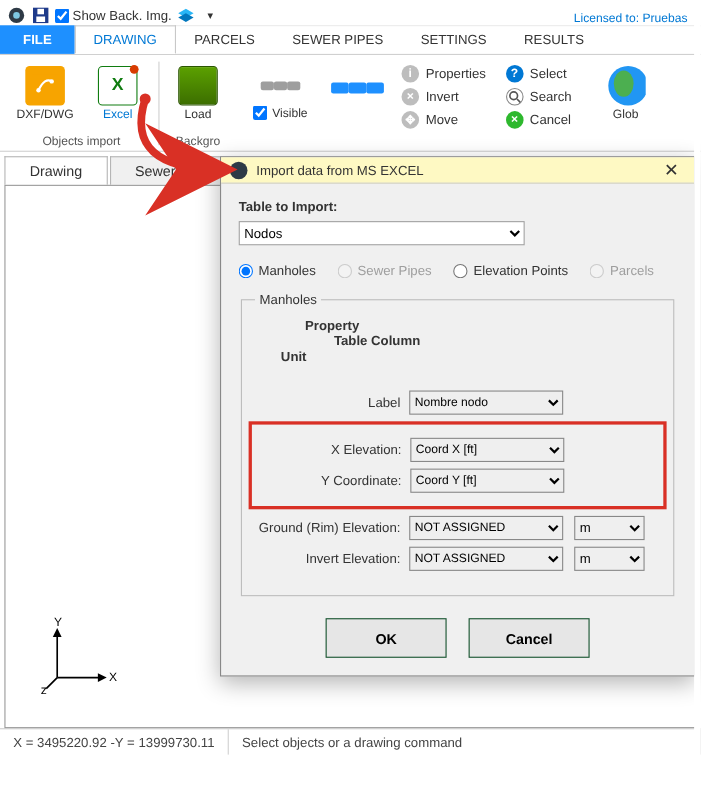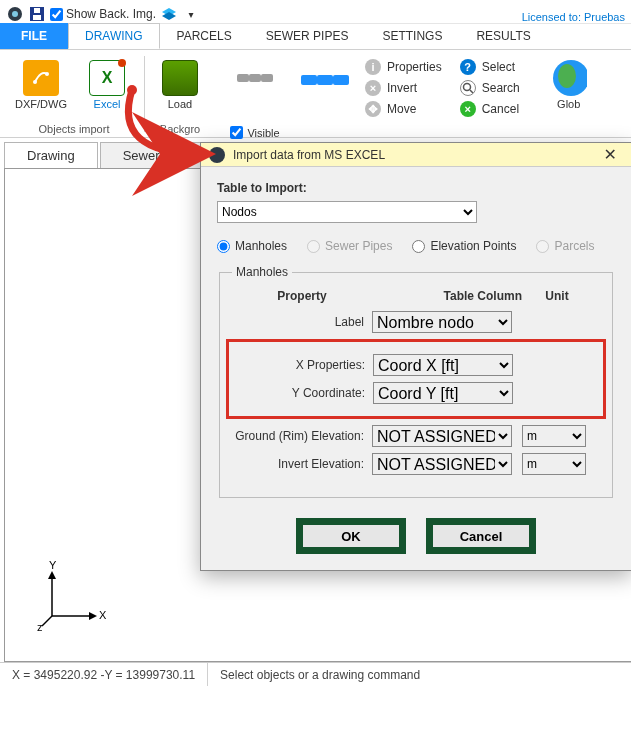--- a/index.html
+++ b/index.html
@@ -28,21 +28,21 @@
 
   .dxf-icon { background:#f7a400; color:#fff; font-size:20px; }
   .excel-icon { background:#fff; border:1px solid #107c10; color:#107c10; font-weight:bold; font-size:16px; position:relative; }
   .excel-icon::after { content:""; position:absolute; right:-2px; top:-2px; width:8px; height:8px; background:#d83b01; border-radius:50%; }
 
   .load-icon { background:linear-gradient(#5ba000,#3c6e00); border:1px solid #2a5500; }
   .layer-stack span{ display:block; width:30px; height:8px; border-radius:2px; margin:1px 0; }
   .layer-blue span{ background:#1e90ff; }
   .layer-gray span{ background:#9e9e9e; }
 
-  .visible-check { display:flex; align-items:center; gap:4px; margin-top:30px; font-size:11px; }
+  .visible-check { display:flex; align-items:center; gap:4px; font-size:11px; }
 
   .cmd-col { margin-left:10px; }
   .cmd-row { display:flex; align-items:center; gap:6px; font-size:12px; height:20px; margin:1px 0; cursor:pointer; }
   .cmd-dot { width:16px; height:16px; border-radius:50%; display:flex; align-items:center; justify-content:center; color:#fff; font-size:11px; font-weight:bold; }
   .gray-dot{background:#bdbdbd;} .blue-dot{background:#0078d4;} .green-dot{background:#2eb82e;}
 
   
   .doc-tabs { display:flex; padding:4px 4px 0 4px; }
   .dtab { padding:5px 22px; border:1px solid #b5b5b5; border-bottom:none; background:#f0f0f0; margin-right:2px; font-size:13px; }
   .dtab.sel { background:#fff; }
@@ -68,35 +68,35 @@
 
   select.combo { width:260px; height:22px; font-size:12px; border:1px solid #a0a0a0; background:#fff; }
 
   .radios { margin:16px 0 12px 0; display:flex; gap:20px; align-items:center; }
   .radios label { display:flex; align-items:center; gap:5px; font-size:12px; }
   .radios .dis { color:#9e9e9e; }
 
   fieldset.group { border:1px solid #bdbdbd; padding:10px 12px 16px 12px; }
   fieldset.group legend { font-size:12px; padding:0 4px; }
 
-  .grid-head { display:flex; font-weight:bold; font-size:12px; margin-bottom:8px; }
+  .grid-head { display:flex; font-weight:bold; font-size:12px; margin-bottom:24px;flex-direction:column; }
   .grid-head .c1{ width:140px; text-align:center; }
   .grid-head .c2{ width:150px; text-align:right; }
   .grid-head .c3{ width:70px; text-align:center; }
 
   .grid-row { display:flex; align-items:center; margin:6px 0; }
   .grid-row .c1 { width:140px; text-align:right; padding-right:8px; font-size:12px; }
-  .grid-row .c2 select { width:140px; height:22px; font-size:16px; border:1px solid #888; }
+  .grid-row .c2 select { width:140px; height:22px; font-size:11px; border:1px solid #888; }
   .grid-row .c3 { width:80px; padding-left:10px; }
   .grid-row .c3 select { width:64px; height:22px; font-size:12px; border:1px solid #888; }
 
   .highlight-box { border:3px solid #d93025; padding:6px 4px; margin:6px -6px; }
 
   .dlg-buttons { display:flex; justify-content:center; gap:20px; margin-top:20px; }
-  .dlg-buttons button { width:110px; height:36px; font-size:13px; font-weight:bold; background:#e6e6e6; border:7px solid #14532d; cursor:pointer; }
+  .dlg-buttons button { width:110px; height:36px; font-size:13px; font-weight:bold; background:#e6e6e6; border:1px solid #14532d; cursor:pointer; }
 
   
   .arrow-annot { position:absolute; left:92px; top:84px; z-index:200; pointer-events:none; }
 
   
   .torn { position:absolute; right:0; top:0; bottom:0; width:6px; background:#fff; z-index:300; }
 
   
   svg{display:block;}
   input[type=checkbox]{margin:0;}
@@ -313,21 +313,21 @@
       </div>
 
       <div class="grid-row">
         <div class="c1">Label</div>
         <div class="c2"><select><option>Nombre nodo</option></select></div>
         <div class="c3"></div>
       </div>
 
       <div class="highlight-box">
         <div class="grid-row">
-          <div class="c1">X Properties:</div>
+          <div class="c1">X Elevation:</div>
           <div class="c2"><select><option>Coord X [ft]</option></select></div>
           <div class="c3"></div>
         </div>
         <div class="grid-row">
           <div class="c1">Y Coordinate:</div>
           <div class="c2"><select><option>Coord Y [ft]</option></select></div>
           <div class="c3"></div>
         </div>
       </div>
 

